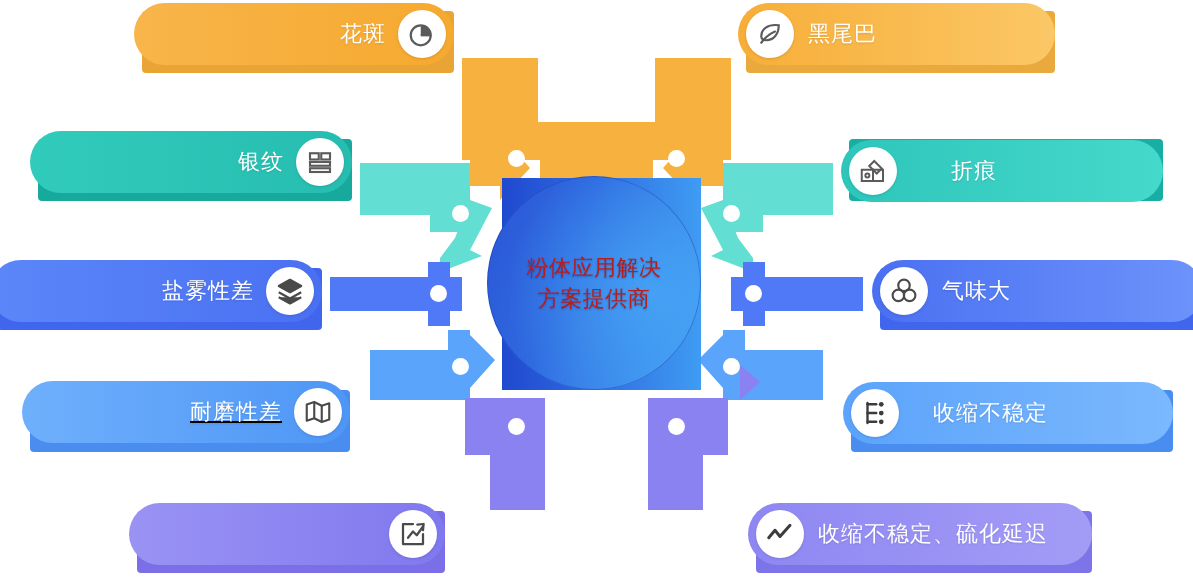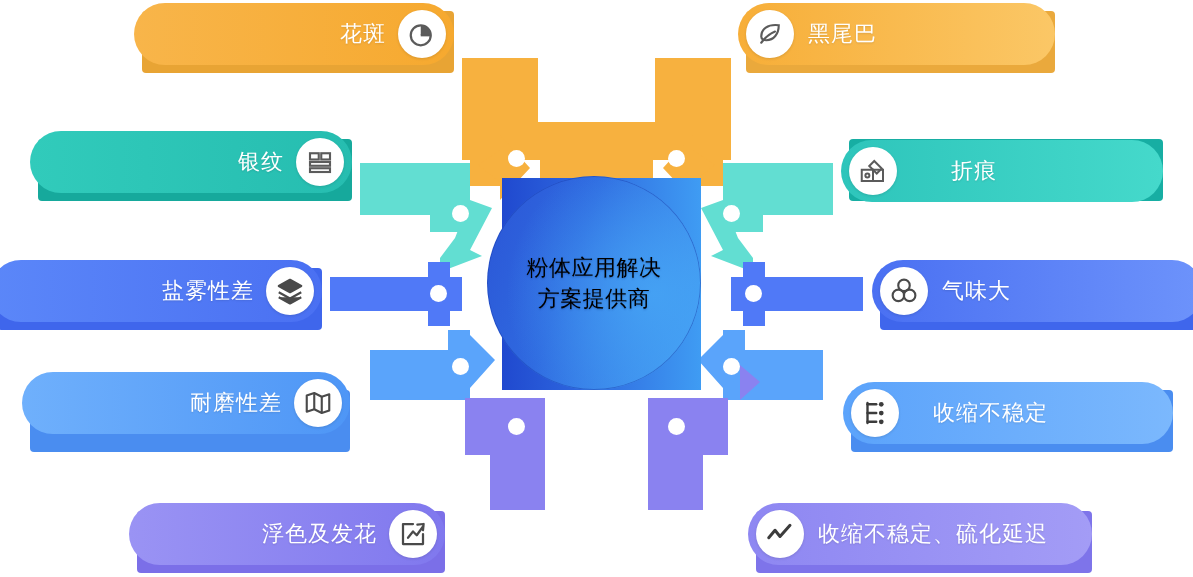--- a/index.html
+++ b/index.html
@@ -15,21 +15,21 @@
   .center-node{position:absolute;z-index:3;}
   .center-sq{position:absolute;left:502px;top:178px;width:199px;height:212px;
      background:linear-gradient(90deg,#2049cf 0%,#2f6ae0 45%,#3f9cf3 100%);}
   .center-circle{position:absolute;left:487px;top:176px;width:214px;height:214px;
      border-radius:50%;
      background:radial-gradient(circle at 78% 55%, rgba(70,165,245,.85) 0%, rgba(45,95,225,.0) 72%),
                 linear-gradient(110deg,#2b55d6 0%,#2f6ae0 40%,#46a4f5 100%);
      box-shadow:inset 0 0 0 1px rgba(25,60,170,.45);}
   .center-label{position:absolute;left:487px;top:176px;width:214px;height:214px;
      display:flex;flex-direction:column;align-items:center;justify-content:center;
-     color:#000000;font-size:22px;line-height:31px;letter-spacing:.5px;text-align:center;
+     color:#b91c1c;font-size:22px;line-height:31px;letter-spacing:.5px;text-align:center;
      text-shadow:0 1px 2px rgba(0,40,120,.35);}
 
   
   .pill{position:absolute;z-index:4;display:flex;align-items:center;height:62px;
         border-radius:31px;box-sizing:border-box;padding:4px 10px;}
   .pill.left{flex-direction:row;justify-content:flex-end;padding-right:8px;}
   .pill.right{flex-direction:row;justify-content:flex-start;padding-left:8px;}
   .pill-shadow{position:absolute;z-index:2;border-radius:4px;}
   .pill-text{color:#ffffff;font-size:22px;letter-spacing:1px;white-space:nowrap;
              text-shadow:0 1px 2px rgba(0,0,0,.12);}
@@ -192,21 +192,21 @@
       <svg width="30" height="30" viewBox="0 0 24 24" fill="none" stroke="#4a4a4a" stroke-width="1.7">
         <circle cx="12" cy="7.5" r="4.6"></circle>
         <circle cx="7.5" cy="15.5" r="4.6"></circle>
         <circle cx="16.5" cy="15.5" r="4.6"></circle>
       </svg>
     </span>
     <span class="pill-text">气味大</span>
   </div>
 
   <div class="pill-shadow" style="left:30px;top:390px;width:320px;height:62px;background:#4a8df0;"></div>
-  <div class="pill left" style="left:22px;top:372px;width:328px;background:linear-gradient(90deg,#6fb0fc,#4e96f6);">
+  <div class="pill left" style="left:22px;top:381px;width:328px;background:linear-gradient(90deg,#6fb0fc,#4e96f6);text-decoration:underline;">
     <span class="pill-text">耐磨性差</span>
     <span class="badge">
       <svg width="30" height="30" viewBox="0 0 24 24" fill="none" stroke="#4a4a4a" stroke-width="1.7" stroke-linejoin="round">
         <path d="M3 6 L9 4 L15 7 L21 5 L21 18 L15 20 L9 17 L3 19 Z"></path>
         <path d="M9 4 L9 17"></path>
           <path d="M15 7 L15 20"></path>
       </svg>
     </span>
   </div>
 
@@ -221,21 +221,20 @@
         <circle cx="17" cy="5" r="1.9" fill="#3c3c3c" stroke="none"></circle>
         <circle cx="17" cy="12" r="1.9" fill="#3c3c3c" stroke="none"></circle>
         <circle cx="17" cy="19" r="1.9" fill="#3c3c3c" stroke="none"></circle>
       </svg>
     </span>
     <span class="pill-text">收缩不稳定</span>
   </div>
 
   <div class="pill-shadow" style="left:137px;top:511px;width:308px;height:62px;background:#7b6fe8;"></div>
   <div class="pill left" style="left:129px;top:503px;width:316px;background:linear-gradient(90deg,#9a93f4,#8078ee);">
-    <span class="pill-text">浮色及发花</span>
     <span class="badge">
       <svg width="30" height="30" viewBox="0 0 24 24" fill="none" stroke="#4a4a4a" stroke-width="1.8" stroke-linecap="round" stroke-linejoin="round">
         <path d="M20 12 L20 20 L4 20 L4 4 L12 4"></path>
         <path d="M8 15 L12 10 L15 13 L20 6"></path>
         <path d="M15.5 4.5 L20.5 4 L20 9"></path>
       </svg>
     </span>
   </div>
 
   <div class="pill-shadow" style="left:756px;top:511px;width:336px;height:62px;background:#7e74ea;"></div>

